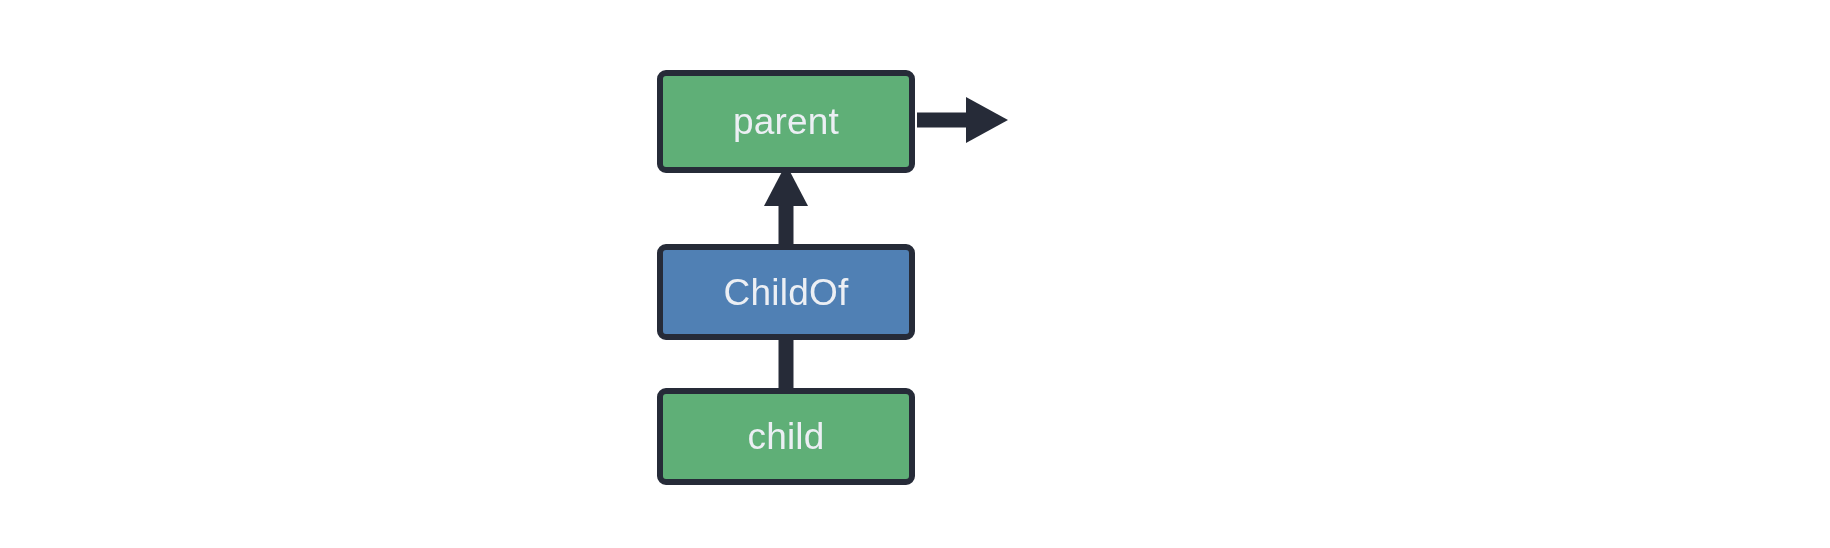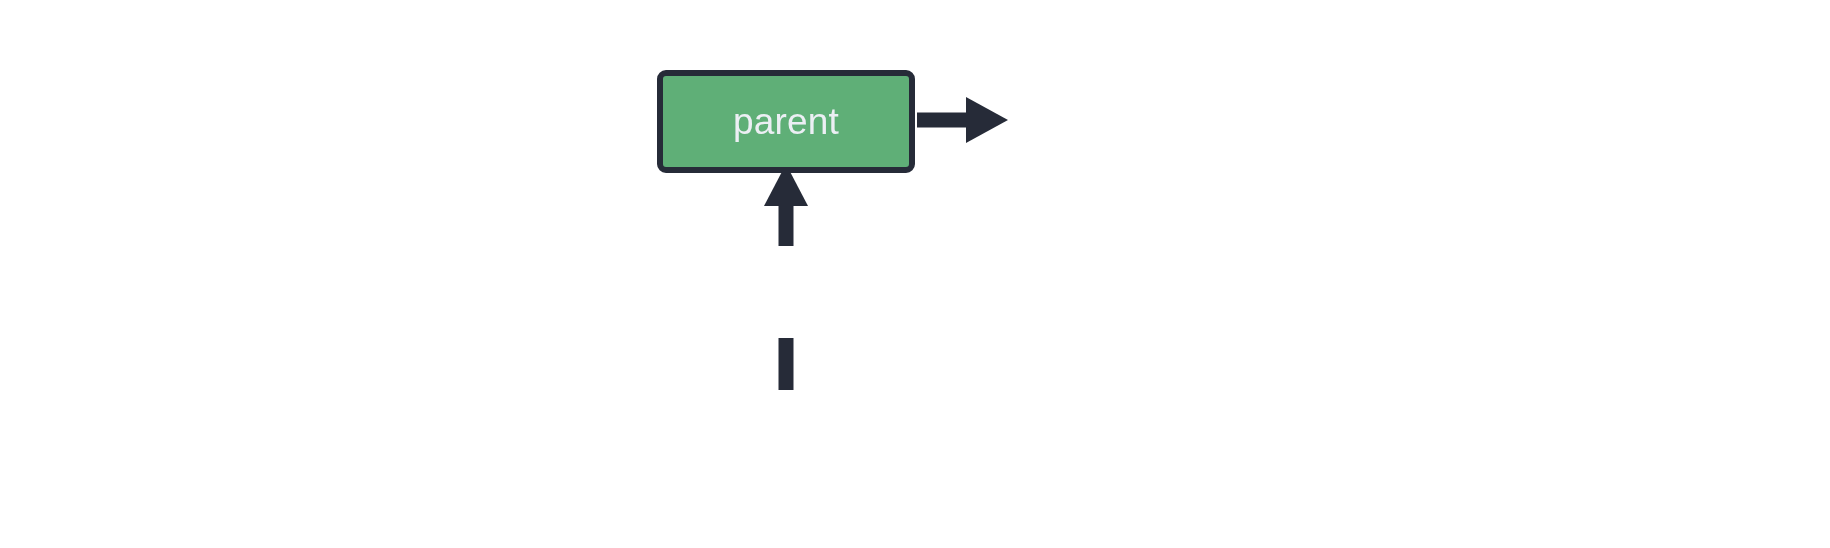--- a/index.html
+++ b/index.html
@@ -84,15 +84,21 @@
     <g>
       <line x1="786" y1="390" x2="786" y2="338" stroke="#262B38" stroke-width="15"></line>
     </g>
   </svg>
 
   <div class="node node-green" id="node-parent">
     <span class="node-label">parent</span>
   </div>
 
 
+  <div class="node node-blue" id="node-childof">
+    <span class="node-label">ChildOf</span>
+  </div>
 
+  <div class="node node-green" id="node-child">
+    <span class="node-label">child</span>
+  </div>
 
 </div>
 
 </body></html>

